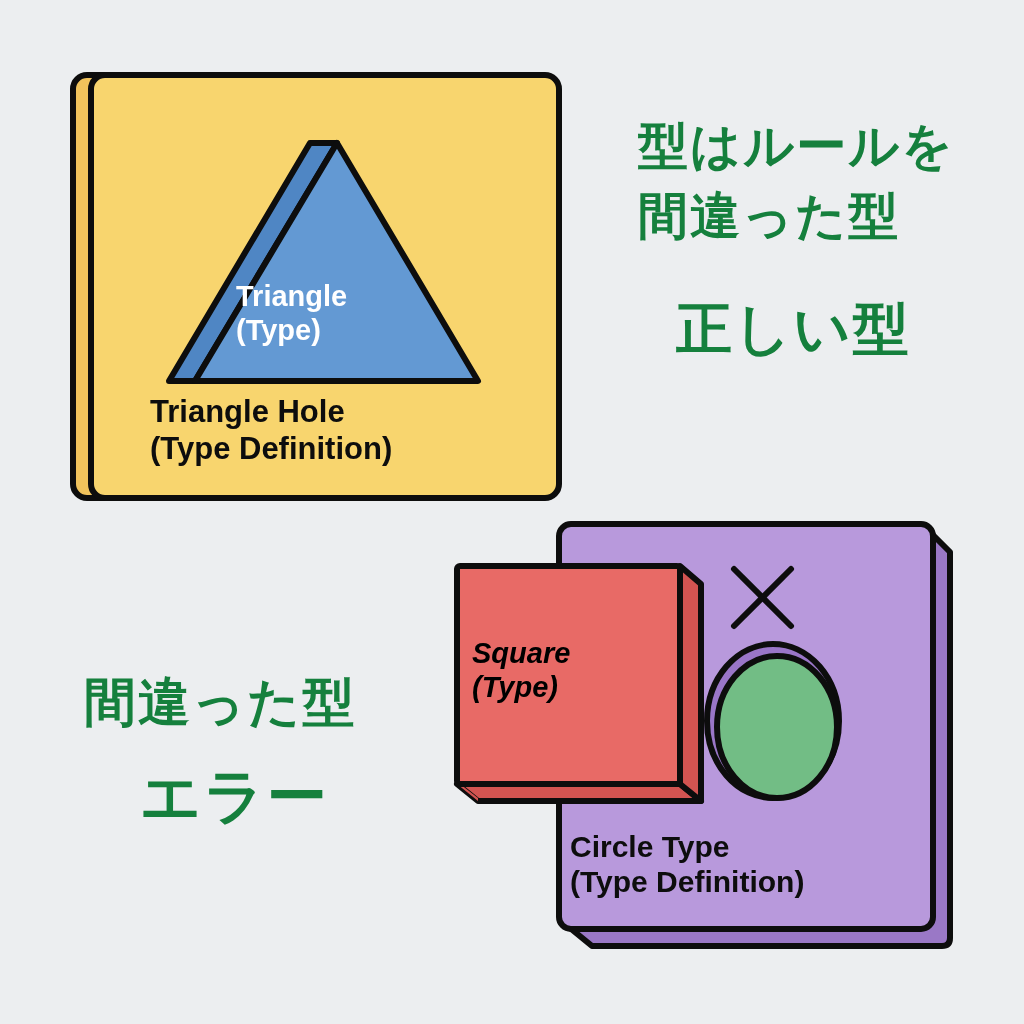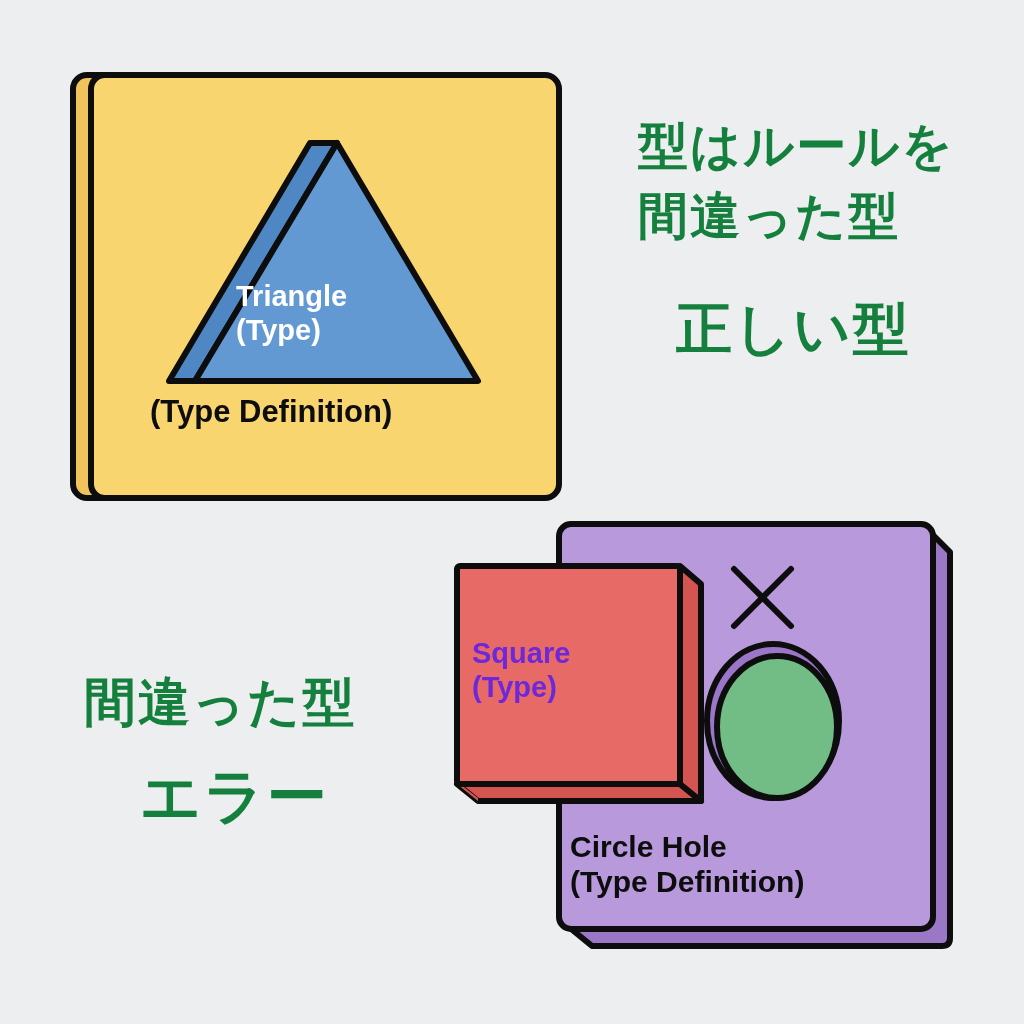--- a/index.html
+++ b/index.html
@@ -58,29 +58,30 @@
     <polygon points="457,784 478,801 478,798 460,784" fill="#d35451"></polygon>
     <rect x="457" y="566" width="223" height="218" rx="3" fill="#e86a66" stroke="#0d0d0d" stroke-width="6"></rect>
   </g>
 </svg>
 
 <div class="lbl" style="left:236px; top:279px; width:200px; color:#ffffff; font-size:29px;">
   <span>Triangle</span>
   <span>(Type)</span>
 </div>
 <div class="lbl" style="left:150px; top:394px; width:380px; color:#0d0d0d; font-size:31px;">
+  <span>Triangle Hole</span>
   <span>(Type Definition)</span>
 </div>
 
-<div class="lbl" style="left:472px; top:636px; width:200px; color:#6d28d9; font-size:29px;">
+<div class="lbl" style="left:472px; top:636px; width:200px; color:#000000; font-size:29px;font-style:italic;">
   <span>Square</span>
   <span>(Type)</span>
 </div>
 <div class="lbl" style="left:570px; top:829px; width:350px; color:#0d0d0d; font-size:30px;">
-  <span>Circle Hole</span>
+  <span>Circle Type</span>
   <span>(Type Definition)</span>
 </div>
 
 <div class="jp" style="left:638px; top:113px; font-size:50px;">型はルールを</div>
 <div class="jp" style="left:638px; top:183px; font-size:50px;">間違った型</div>
 <div class="jp" style="left:676px; top:292px; font-size:56px;">正しい型</div>
 <div class="jp" style="left:84px; top:668px; font-size:52px;">間違った型</div>
 <div class="jp" style="left:140px; top:757px; font-size:60px;">エラー</div>
 
 </body></html>

